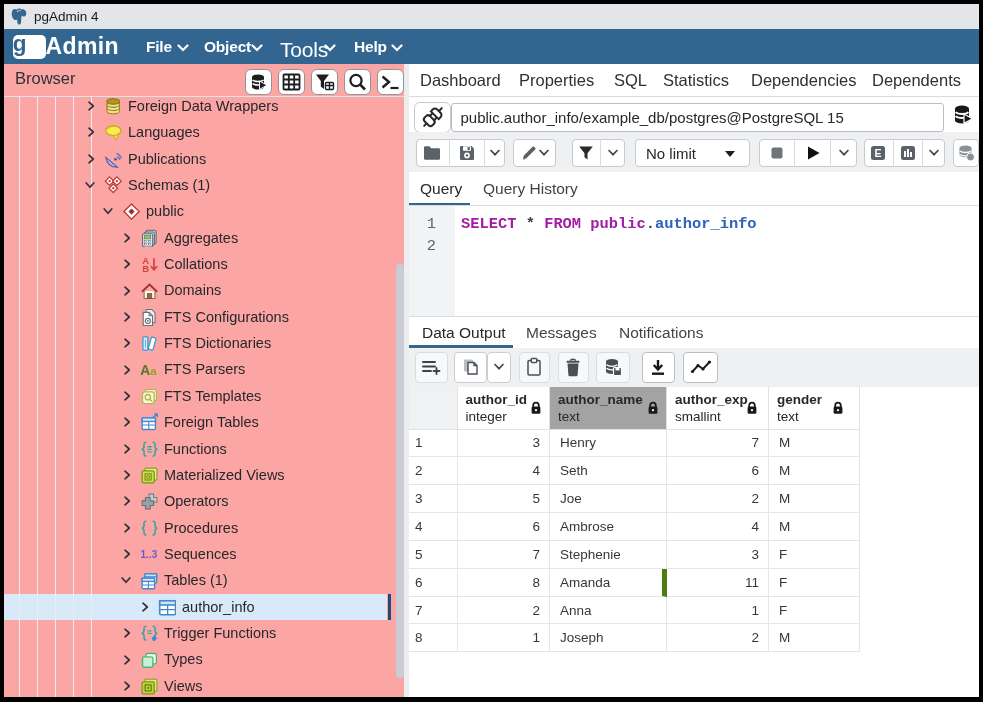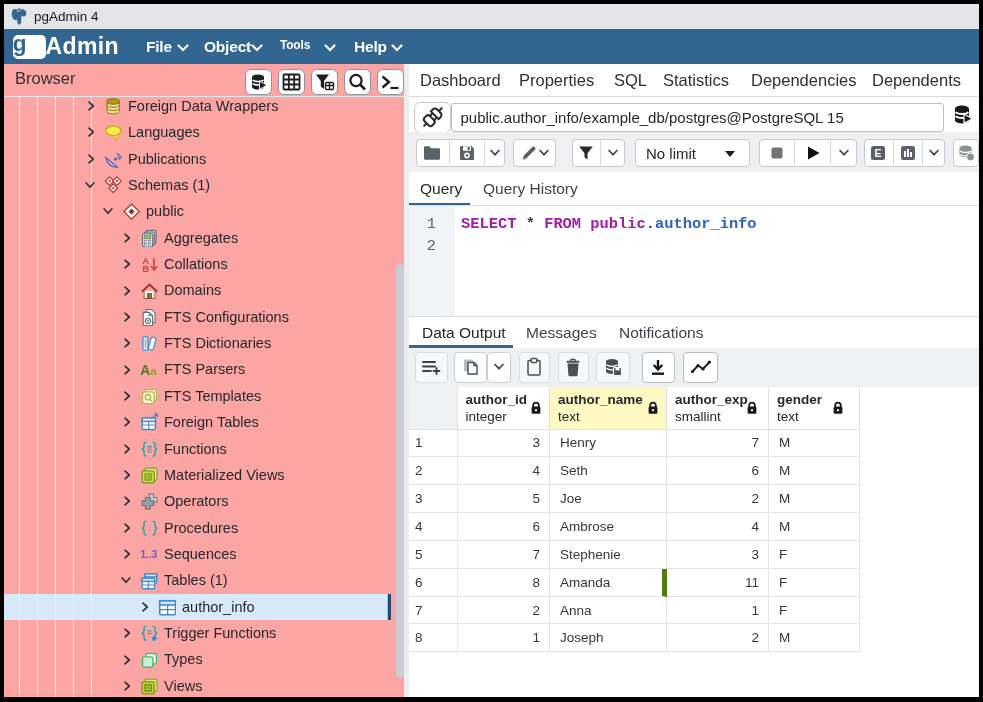--- a/index.html
+++ b/index.html
@@ -26,21 +26,21 @@
 <div class="abs" style="left:0;top:30.5px;font-size:22.5px;font-weight:bold;color:#326690;letter-spacing:-1px">pg</div>
 <div class="abs" style="left:45.5px;top:33px;font-size:23px;font-weight:bold;color:#fff;letter-spacing:0.4px">Admin</div>
 <div class="abs" style="left:146px;top:38px;font-size:15.5px;font-weight:bold;color:#fff;letter-spacing:-0.2px">File</div>
 <svg style="position:absolute;left:177px;top:44px" width="12" height="8" viewBox="0 0 12 8">
     <path d="M1.5 1.5 L6 6 L10.5 1.5" fill="none" stroke="#fff" stroke-width="2.2" stroke-linecap="round"></path>
   </svg>
 <div class="abs" style="left:204px;top:38px;font-size:15.5px;font-weight:bold;color:#fff;letter-spacing:-0.2px">Object</div>
 <svg style="position:absolute;left:251px;top:44px" width="12" height="8" viewBox="0 0 12 8">
     <path d="M1.5 1.5 L6 6 L10.5 1.5" fill="none" stroke="#fff" stroke-width="2.2" stroke-linecap="round"></path>
   </svg>
-<div class="abs" style="left:280px;top:38px;font-size:12px;font-weight:bold;color:#fff;letter-spacing:-0.2px">Tools</div>
+<div class="abs" style="left:280px;top:38px;font-size:21px;font-weight:normal;color:#fff;letter-spacing:-0.2px">Tools</div>
 <svg style="position:absolute;left:324px;top:44px" width="12" height="8" viewBox="0 0 12 8">
     <path d="M1.5 1.5 L6 6 L10.5 1.5" fill="none" stroke="#fff" stroke-width="2.2" stroke-linecap="round"></path>
   </svg>
 <div class="abs" style="left:354px;top:38px;font-size:15.5px;font-weight:bold;color:#fff;letter-spacing:-0.2px">Help</div>
 <svg style="position:absolute;left:391px;top:44px" width="12" height="8" viewBox="0 0 12 8">
     <path d="M1.5 1.5 L6 6 L10.5 1.5" fill="none" stroke="#fff" stroke-width="2.2" stroke-linecap="round"></path>
   </svg>
 
 <div class="abs" style="left:4px;top:64px;width:400px;height:633px;background:#fca5a5;overflow:hidden">
   <div style="position:absolute;left:0;top:0;width:400px;height:33px;border-bottom:1px solid #e1e4e7;box-sizing:border-box"></div>
@@ -532,21 +532,21 @@
       <div style="padding:4px 0 0 8px;font-size:13.5px;line-height:17.5px;color:#25282c">
         <div style="font-weight:bold">author_id</div>
         <div>integer</div>
       </div>
       <div style="position:absolute;left:72.5px;top:14px"><svg width="12" height="14" viewBox="0 0 12 14">
           <path d="M3.2 6 V4.4 a2.8 2.8 0 0 1 5.6 0 V6" fill="none" stroke="#17191b" stroke-width="1.7"></path>
           <rect x="1.6" y="5.6" width="8.8" height="7.2" rx="1.4" fill="#17191b"></rect>
           <circle cx="6" cy="9.2" r="1.1" fill="#fff"></circle>
         </svg></div>
     </div>
-    <div style="position:absolute;left:141.0px;top:322.5px;width:117px;height:43.0px;background:#fef9c3;border-right:1px solid #e0e2e5;border-bottom:1px solid #e0e2e5;box-sizing:border-box">
+    <div style="position:absolute;left:141.0px;top:322.5px;width:117px;height:43.0px;background:#a3a3a3;border-right:1px solid #e0e2e5;border-bottom:1px solid #e0e2e5;box-sizing:border-box">
       <div style="padding:4px 0 0 8px;font-size:13.5px;line-height:17.5px;color:#25282c">
         <div style="font-weight:bold">author_name</div>
         <div>text</div>
       </div>
       <div style="position:absolute;left:97px;top:14px"><svg width="12" height="14" viewBox="0 0 12 14">
           <path d="M3.2 6 V4.4 a2.8 2.8 0 0 1 5.6 0 V6" fill="none" stroke="#17191b" stroke-width="1.7"></path>
           <rect x="1.6" y="5.6" width="8.8" height="7.2" rx="1.4" fill="#17191b"></rect>
           <circle cx="6" cy="9.2" r="1.1" fill="#fff"></circle>
         </svg></div>
     </div>

